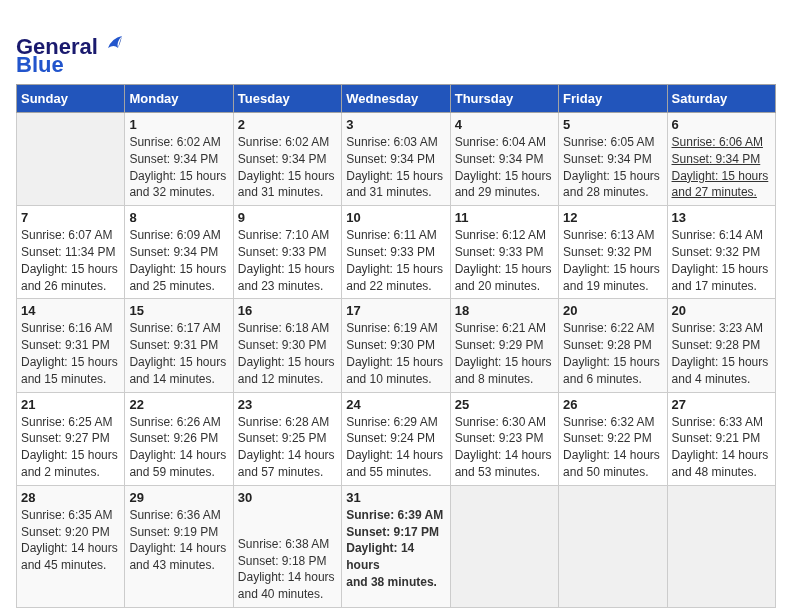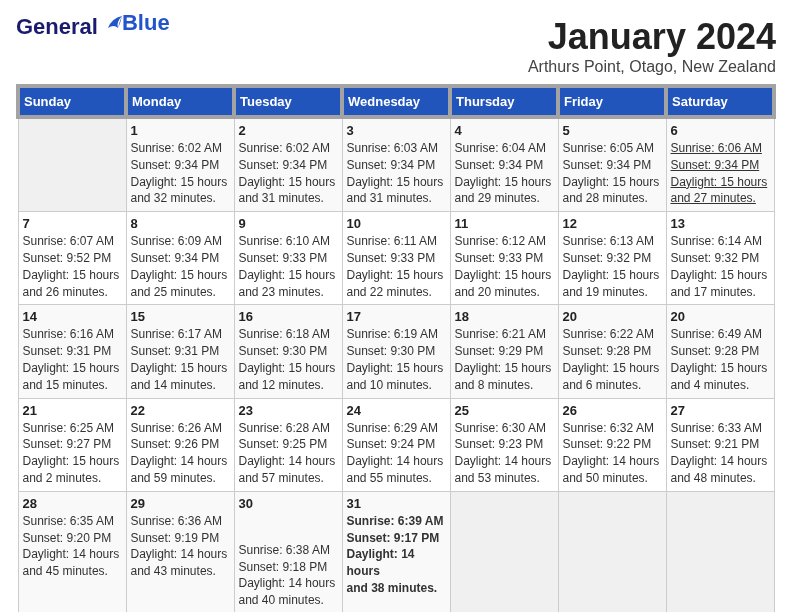--- a/index.html
+++ b/index.html
@@ -11,21 +11,23 @@
       padding: 16px;
     }
     .header-section {
       display: flex;
       justify-content: space-between;
       align-items: flex-start;
       margin-bottom: 8px;
     }
     .logo {
       display: flex;
+      flex-direction: column;
       align-items: flex-start;
+      margin-top: 20px;
     }
     .logo-text {
       font-size: 22px;
       font-weight: bold;
       color: #1a1a6e;
       line-height: 1;
     }
     .title-section {
       text-align: right;
     }
@@ -43,21 +45,21 @@
       border-collapse: collapse;
       font-size: 11px;
     }
     thead tr th {
       background-color: #2255bb;
       color: #fff;
       padding: 6px 4px;
       text-align: left;
       font-size: 13px;
       font-weight: bold;
-      border: 4px solid #a3a3a3;
+      border: 1px solid #a3a3a3;
     }
     tbody tr td {
       border: 1px solid #ccc;
       vertical-align: top;
       padding: 4px;
       min-height: 70px;
       width: 108px;
     }
     tbody tr:nth-child(odd) td {
       background-color: #f9f9f9;
@@ -88,24 +90,20 @@
   <div class="logo">
     <div style="display:flex;align-items:center;">
       <span class="logo-text">General</span>
       <svg width="22" height="22" viewBox="0 0 22 22" style="margin-left:2px;margin-top:-4px;">
         <path d="M8,14 Q12,4 22,2 Q16,8 18,14 Q14,10 8,14Z" fill="#2255cc"></path>
         <path d="M18,14 Q20,10 22,2 Q20,6 18,14Z" fill="#1a44aa"></path>
       </svg>
     </div>
     <span class="logo-text" style="color:#2255cc;margin-top:-4px;">Blue</span>
   </div>
-  <div class="title-section">
-    <div class="month-title">January 2024</div>
-    <div class="location-title">Arthurs Point, Otago, New Zealand</div>
-  </div>
 </div>
 
 <table>
   <thead>
     <tr>
     <th>Sunday</th>
         <th>Monday</th>
         <th>Tuesday</th>
         <th>Wednesday</th>
         <th>Thursday</th>
@@ -156,34 +154,34 @@
           <div class="day-info" style="white-space: pre-line; text-decoration: underline;">Sunrise: 6:06 AM
 Sunset: 9:34 PM
 Daylight: 15 hours
 and 27 minutes.</div>
         </td>
       </tr>
       <tr>
         <td>
           <span class="day-number">7</span>
           <div class="day-info" style="white-space: pre-line;">Sunrise: 6:07 AM
-Sunset: 9:52 PM
+Sunset: 11:34 PM
 Daylight: 15 hours
 and 26 minutes.</div>
         </td>
         <td>
           <span class="day-number">8</span>
           <div class="day-info" style="white-space: pre-line;">Sunrise: 6:09 AM
 Sunset: 9:34 PM
 Daylight: 15 hours
 and 25 minutes.</div>
         </td>
         <td>
           <span class="day-number">9</span>
-          <div class="day-info" style="white-space: pre-line;">Sunrise: 6:10 AM
+          <div class="day-info" style="white-space: pre-line;">Sunrise: 7:10 AM
 Sunset: 9:33 PM
 Daylight: 15 hours
 and 23 minutes.</div>
         </td>
         <td>
           <span class="day-number">10</span>
           <div class="day-info" style="white-space: pre-line;">Sunrise: 6:11 AM
 Sunset: 9:33 PM
 Daylight: 15 hours
 and 22 minutes.</div>
@@ -248,21 +246,21 @@
         </td>
         <td>
           <span class="day-number">20</span>
           <div class="day-info" style="white-space: pre-line;">Sunrise: 6:22 AM
 Sunset: 9:28 PM
 Daylight: 15 hours
 and 6 minutes.</div>
         </td>
         <td>
           <span class="day-number">20</span>
-          <div class="day-info" style="white-space: pre-line;">Sunrise: 6:49 AM
+          <div class="day-info" style="white-space: pre-line;">Sunrise: 3:23 AM
 Sunset: 9:28 PM
 Daylight: 15 hours
 and 4 minutes.</div>
         </td>
       </tr>
       <tr>
         <td>
           <span class="day-number">21</span>
           <div class="day-info" style="white-space: pre-line;">Sunrise: 6:25 AM
 Sunset: 9:27 PM

